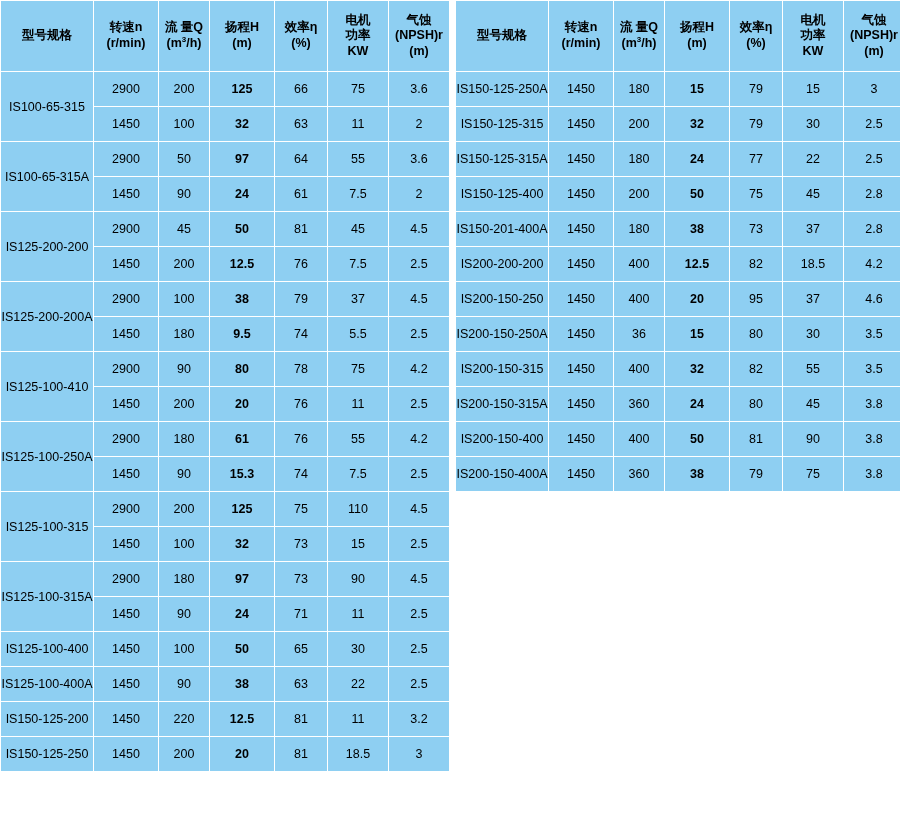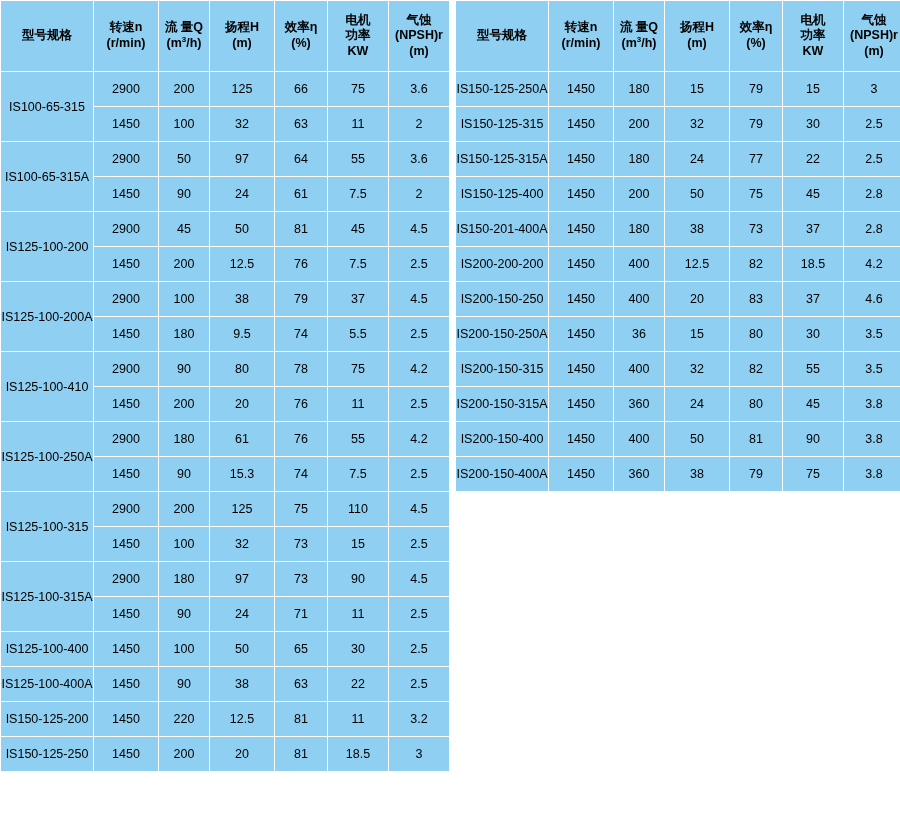--- a/index.html
+++ b/index.html
@@ -51,21 +51,21 @@
   }
   td.model {
     font-size: 12px;
   }
   .hdr-line { display: block; }
   .sup { font-size: 8px; vertical-align: super; }
   
   .c0 { width: 92px; }
   .c1 { width: 64px; }
   .c2 { width: 50px; margin-left: 32px; }
-  .c3 { width: 64px; }
+  .c3 { width: 64px; font-weight: bold; }
   .c4 { width: 52px; margin-left: 16px; }
   .c5 { width: 60px; }
   .c6 { width: 60px; }
 </style>
 </head>
 <body>
 
 <div class="page">
   <div class="tbl-wrap">
     <table class="spec" id="left-table">
@@ -131,38 +131,38 @@
           </tr>
           <tr>
             <td class="c1">1450</td>
             <td class="c2">90</td>
             <td class="c3">24</td>
             <td class="c4">61</td>
             <td class="c5">7.5</td>
             <td class="c6">2</td>
           </tr>
           <tr>
-            <td class="model c0" rowspan="2">IS125-100-200</td>
+            <td class="model c0" rowspan="2">IS125-200-200</td>
             <td class="c1">2900</td>
             <td class="c2">45</td>
             <td class="c3">50</td>
             <td class="c4">81</td>
             <td class="c5">45</td>
             <td class="c6">4.5</td>
           </tr>
           <tr>
             <td class="c1">1450</td>
             <td class="c2">200</td>
             <td class="c3">12.5</td>
             <td class="c4">76</td>
             <td class="c5">7.5</td>
             <td class="c6">2.5</td>
           </tr>
           <tr>
-            <td class="model c0" rowspan="2">IS125-100-200A</td>
+            <td class="model c0" rowspan="2">IS125-200-200A</td>
             <td class="c1">2900</td>
             <td class="c2">100</td>
             <td class="c3">38</td>
             <td class="c4">79</td>
             <td class="c5">37</td>
             <td class="c6">4.5</td>
           </tr>
           <tr>
             <td class="c1">1450</td>
             <td class="c2">180</td>
@@ -366,21 +366,21 @@
             <td class="c3">12.5</td>
             <td class="c4">82</td>
             <td class="c5">18.5</td>
             <td class="c6">4.2</td>
           </tr>
           <tr>
             <td class="model c0" rowspan="1">IS200-150-250</td>
             <td class="c1">1450</td>
             <td class="c2">400</td>
             <td class="c3">20</td>
-            <td class="c4">83</td>
+            <td class="c4">95</td>
             <td class="c5">37</td>
             <td class="c6">4.6</td>
           </tr>
           <tr>
             <td class="model c0" rowspan="1">IS200-150-250A</td>
             <td class="c1">1450</td>
             <td class="c2">36</td>
             <td class="c3">15</td>
             <td class="c4">80</td>
             <td class="c5">30</td>

